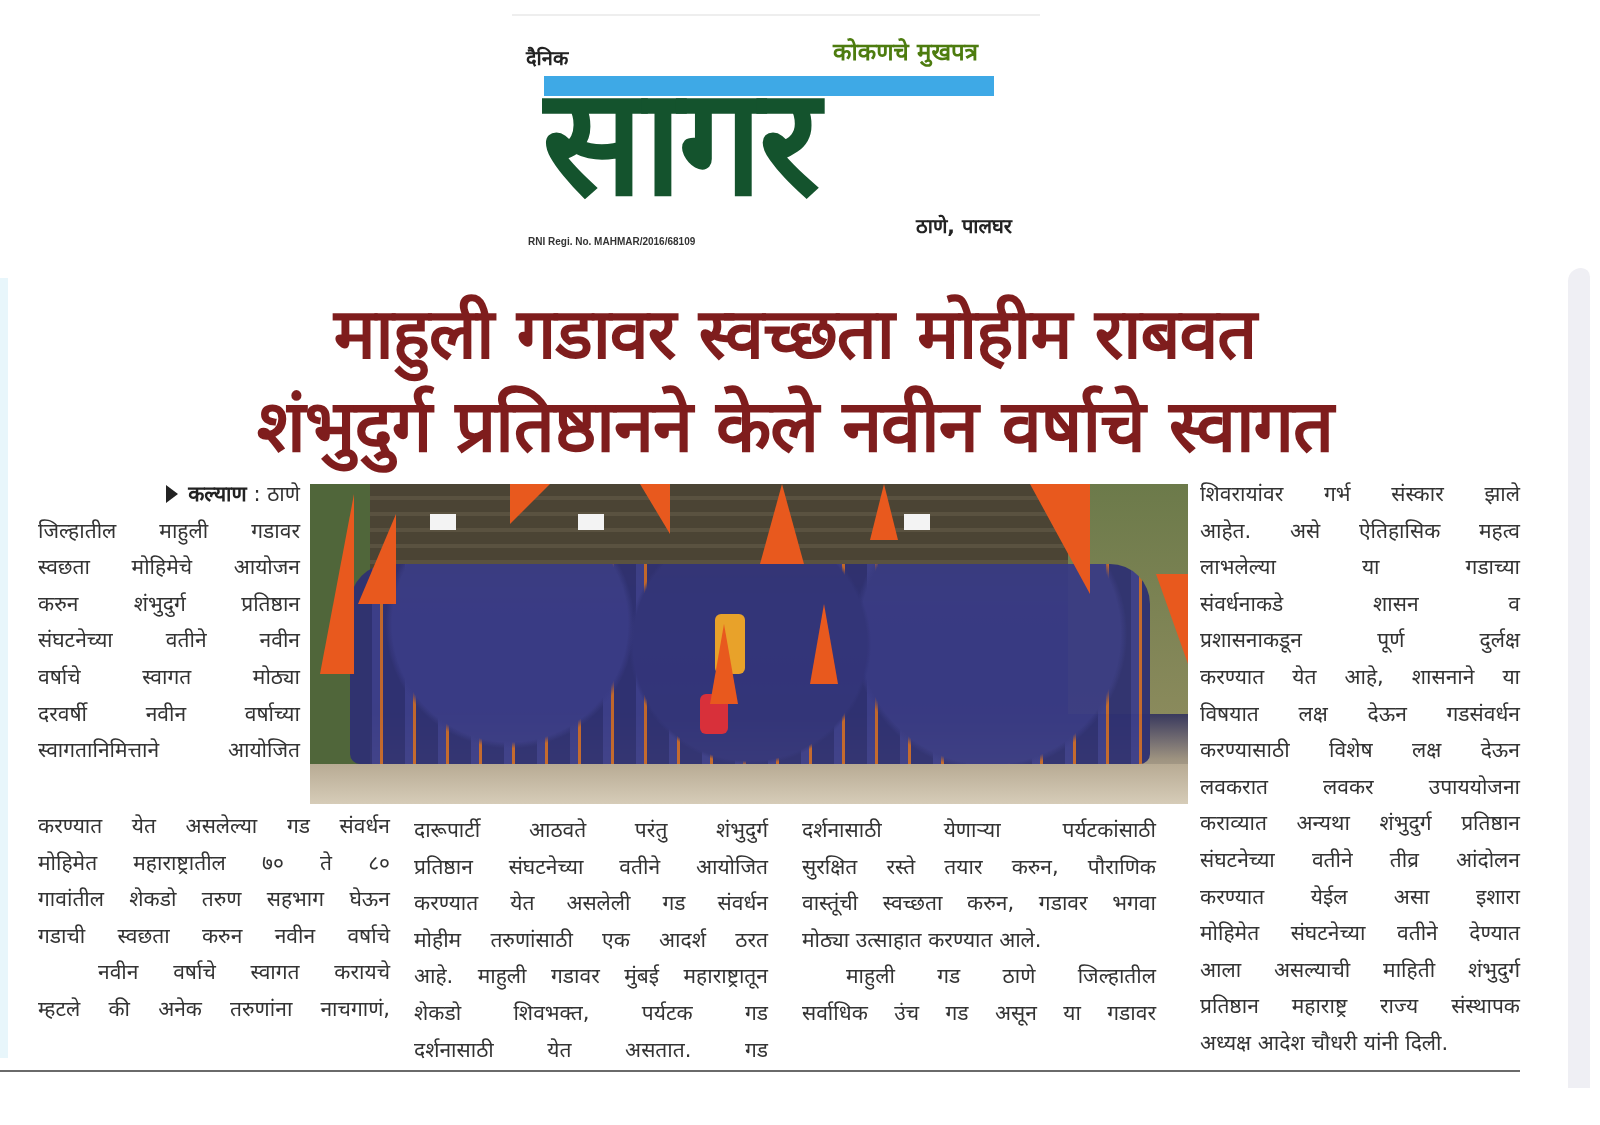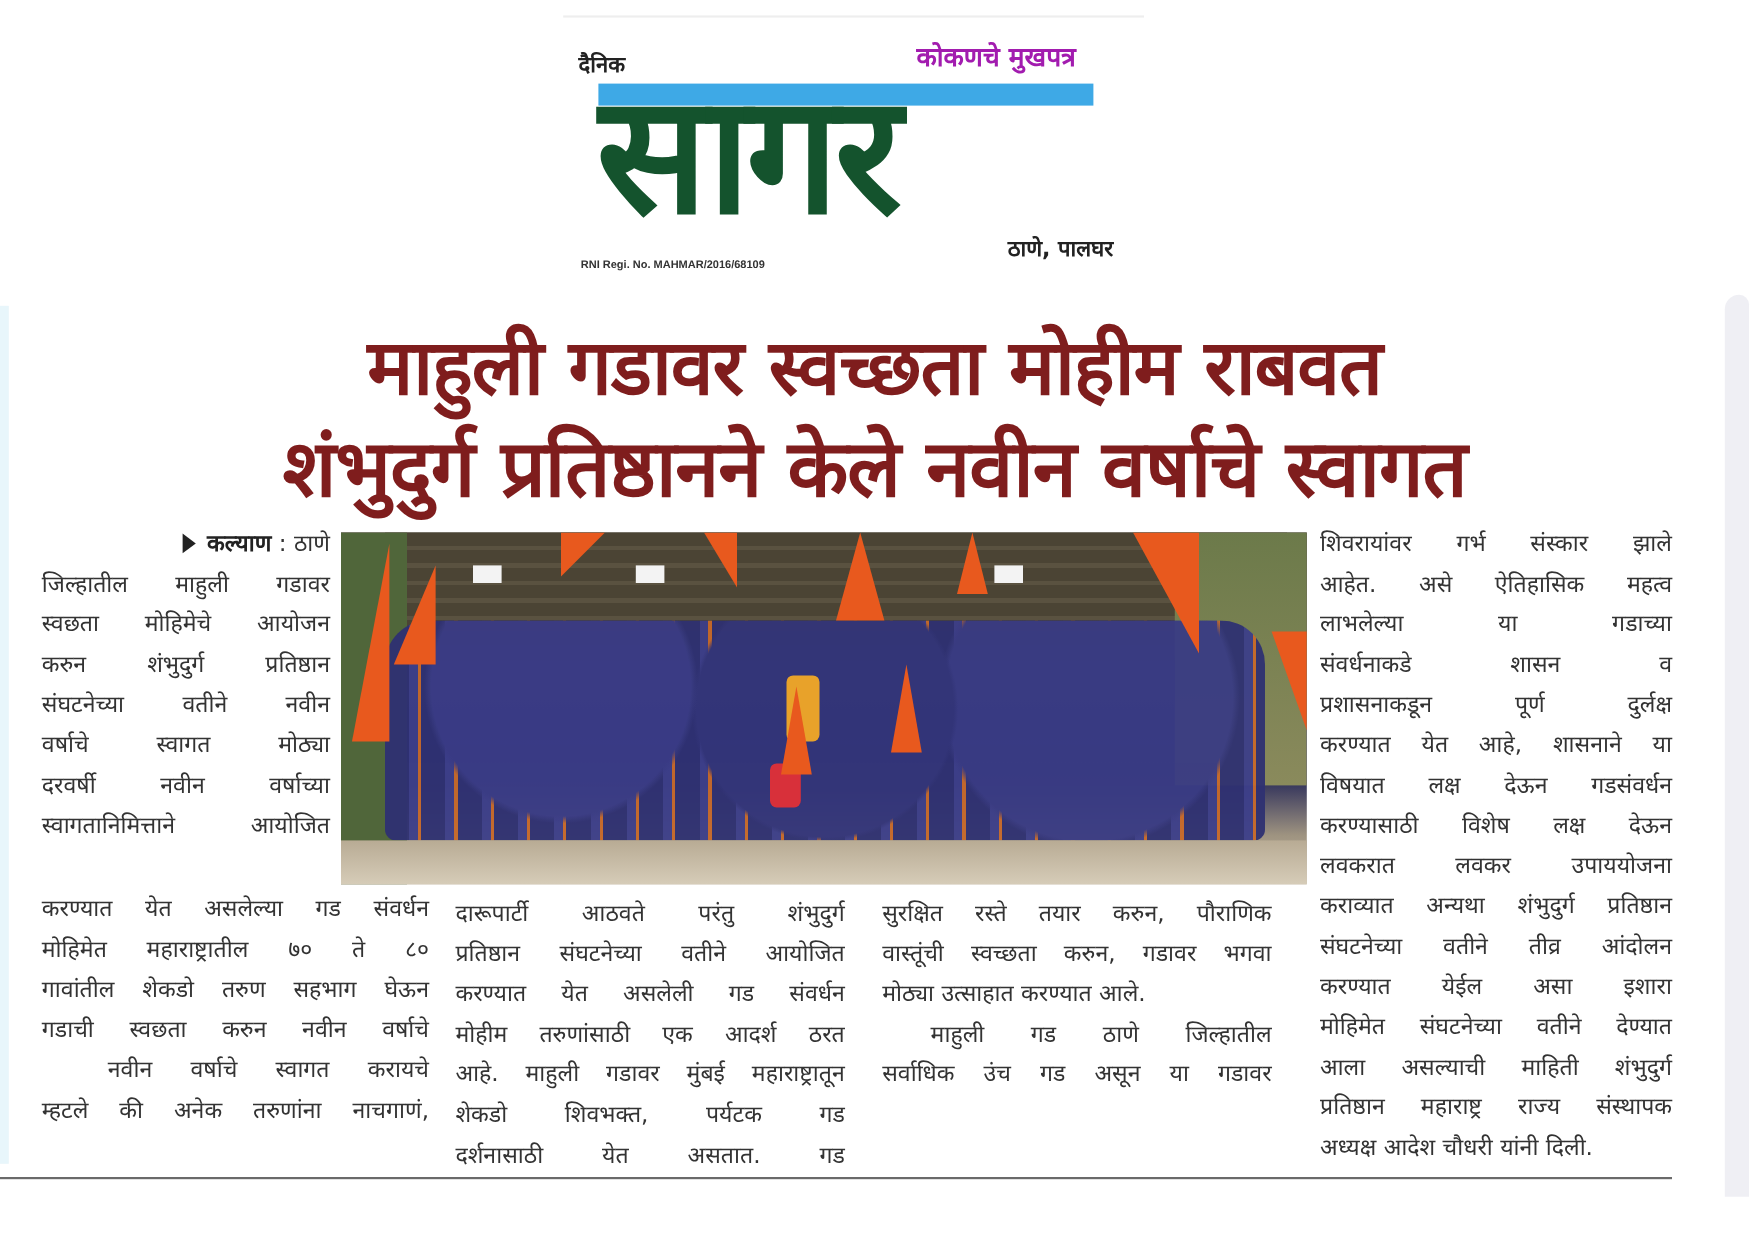--- a/index.html
+++ b/index.html
@@ -5,21 +5,21 @@
     html, body { margin: 0; padding: 0; }
     body {
       width: 1600px; height: 1125px; background: #ffffff; position: relative; overflow: hidden;
       font-family: "DejaVu Sans", sans-serif; color: #2b2b2b;
     }
     .masthead {
       position: absolute; left: 512px; top: 14px; width: 528px; height: 236px;
       background: #ffffff; border-top: 2px solid #eeeeee;
     }
     .mh-dainik { position: absolute; left: 14px; top: 28px; font-size: 20px; font-weight: bold; color: #222; }
-    .mh-tagline { position: absolute; right: 62px; top: 18px; font-size: 24px; font-weight: bold; color: #a21caf; }
+    .mh-tagline { position: absolute; right: 62px; top: 18px; font-size: 24px; font-weight: bold; color: #4d7c0f; }
     .mh-logo {
       position: absolute; left: 30px; top: 56px; width: 460px; height: 140px;
       color: #14532d; font-size: 150px; font-weight: bold; line-height: 140px; letter-spacing: -4px;
       overflow: hidden; white-space: nowrap;
     }
     .mh-logo-bar { position: absolute; left: 32px; top: 60px; width: 450px; height: 20px; background: #3ea9e6; }
     .mh-edition { position: absolute; right: 28px; top: 196px; font-size: 20px; font-weight: bold; color: #222; }
     .mh-rni { position: absolute; left: 16px; top: 220px; font-family: "Liberation Sans", sans-serif; font-size: 10px; font-weight: bold; color: #333; }
 
     .left-edge { position: absolute; left: 0; top: 278px; width: 8px; height: 780px; background: #e8f6fb; }
@@ -132,20 +132,21 @@
   <span class="line">दारूपार्टी आठवते परंतु शंभुदुर्ग</span>
   <span class="line">प्रतिष्ठान संघटनेच्या वतीने आयोजित</span>
   <span class="line">करण्यात येत असलेली गड संवर्धन</span>
   <span class="line">मोहीम तरुणांसाठी एक आदर्श ठरत</span>
   <span class="line">आहे. माहुली गडावर मुंबई महाराष्ट्रातून</span>
   <span class="line">शेकडो शिवभक्त, पर्यटक गड</span>
   <span class="line">दर्शनासाठी येत असतात. गड</span>
 </div>
 
 <div class="col" style="left:802px; top:812px; width:354px;">
+  <span class="line">दर्शनासाठी येणाऱ्या पर्यटकांसाठी</span>
   <span class="line">सुरक्षित रस्ते तयार करुन, पौराणिक</span>
   <span class="line">वास्तूंची स्वच्छता करुन, गडावर भगवा</span>
   <span class="line last">मोठ्या उत्साहात करण्यात आले.</span>
   <span class="line indent" style="padding-left:44px;">माहुली गड ठाणे जिल्हातील</span>
   <span class="line">सर्वाधिक उंच गड असून या गडावर</span>
 </div>
 
 <div class="col" style="left:1200px; top:476px; width:320px;">
   <span class="line">शिवरायांवर गर्भ संस्कार झाले</span>
   <span class="line">आहेत. असे ऐतिहासिक महत्व</span>

